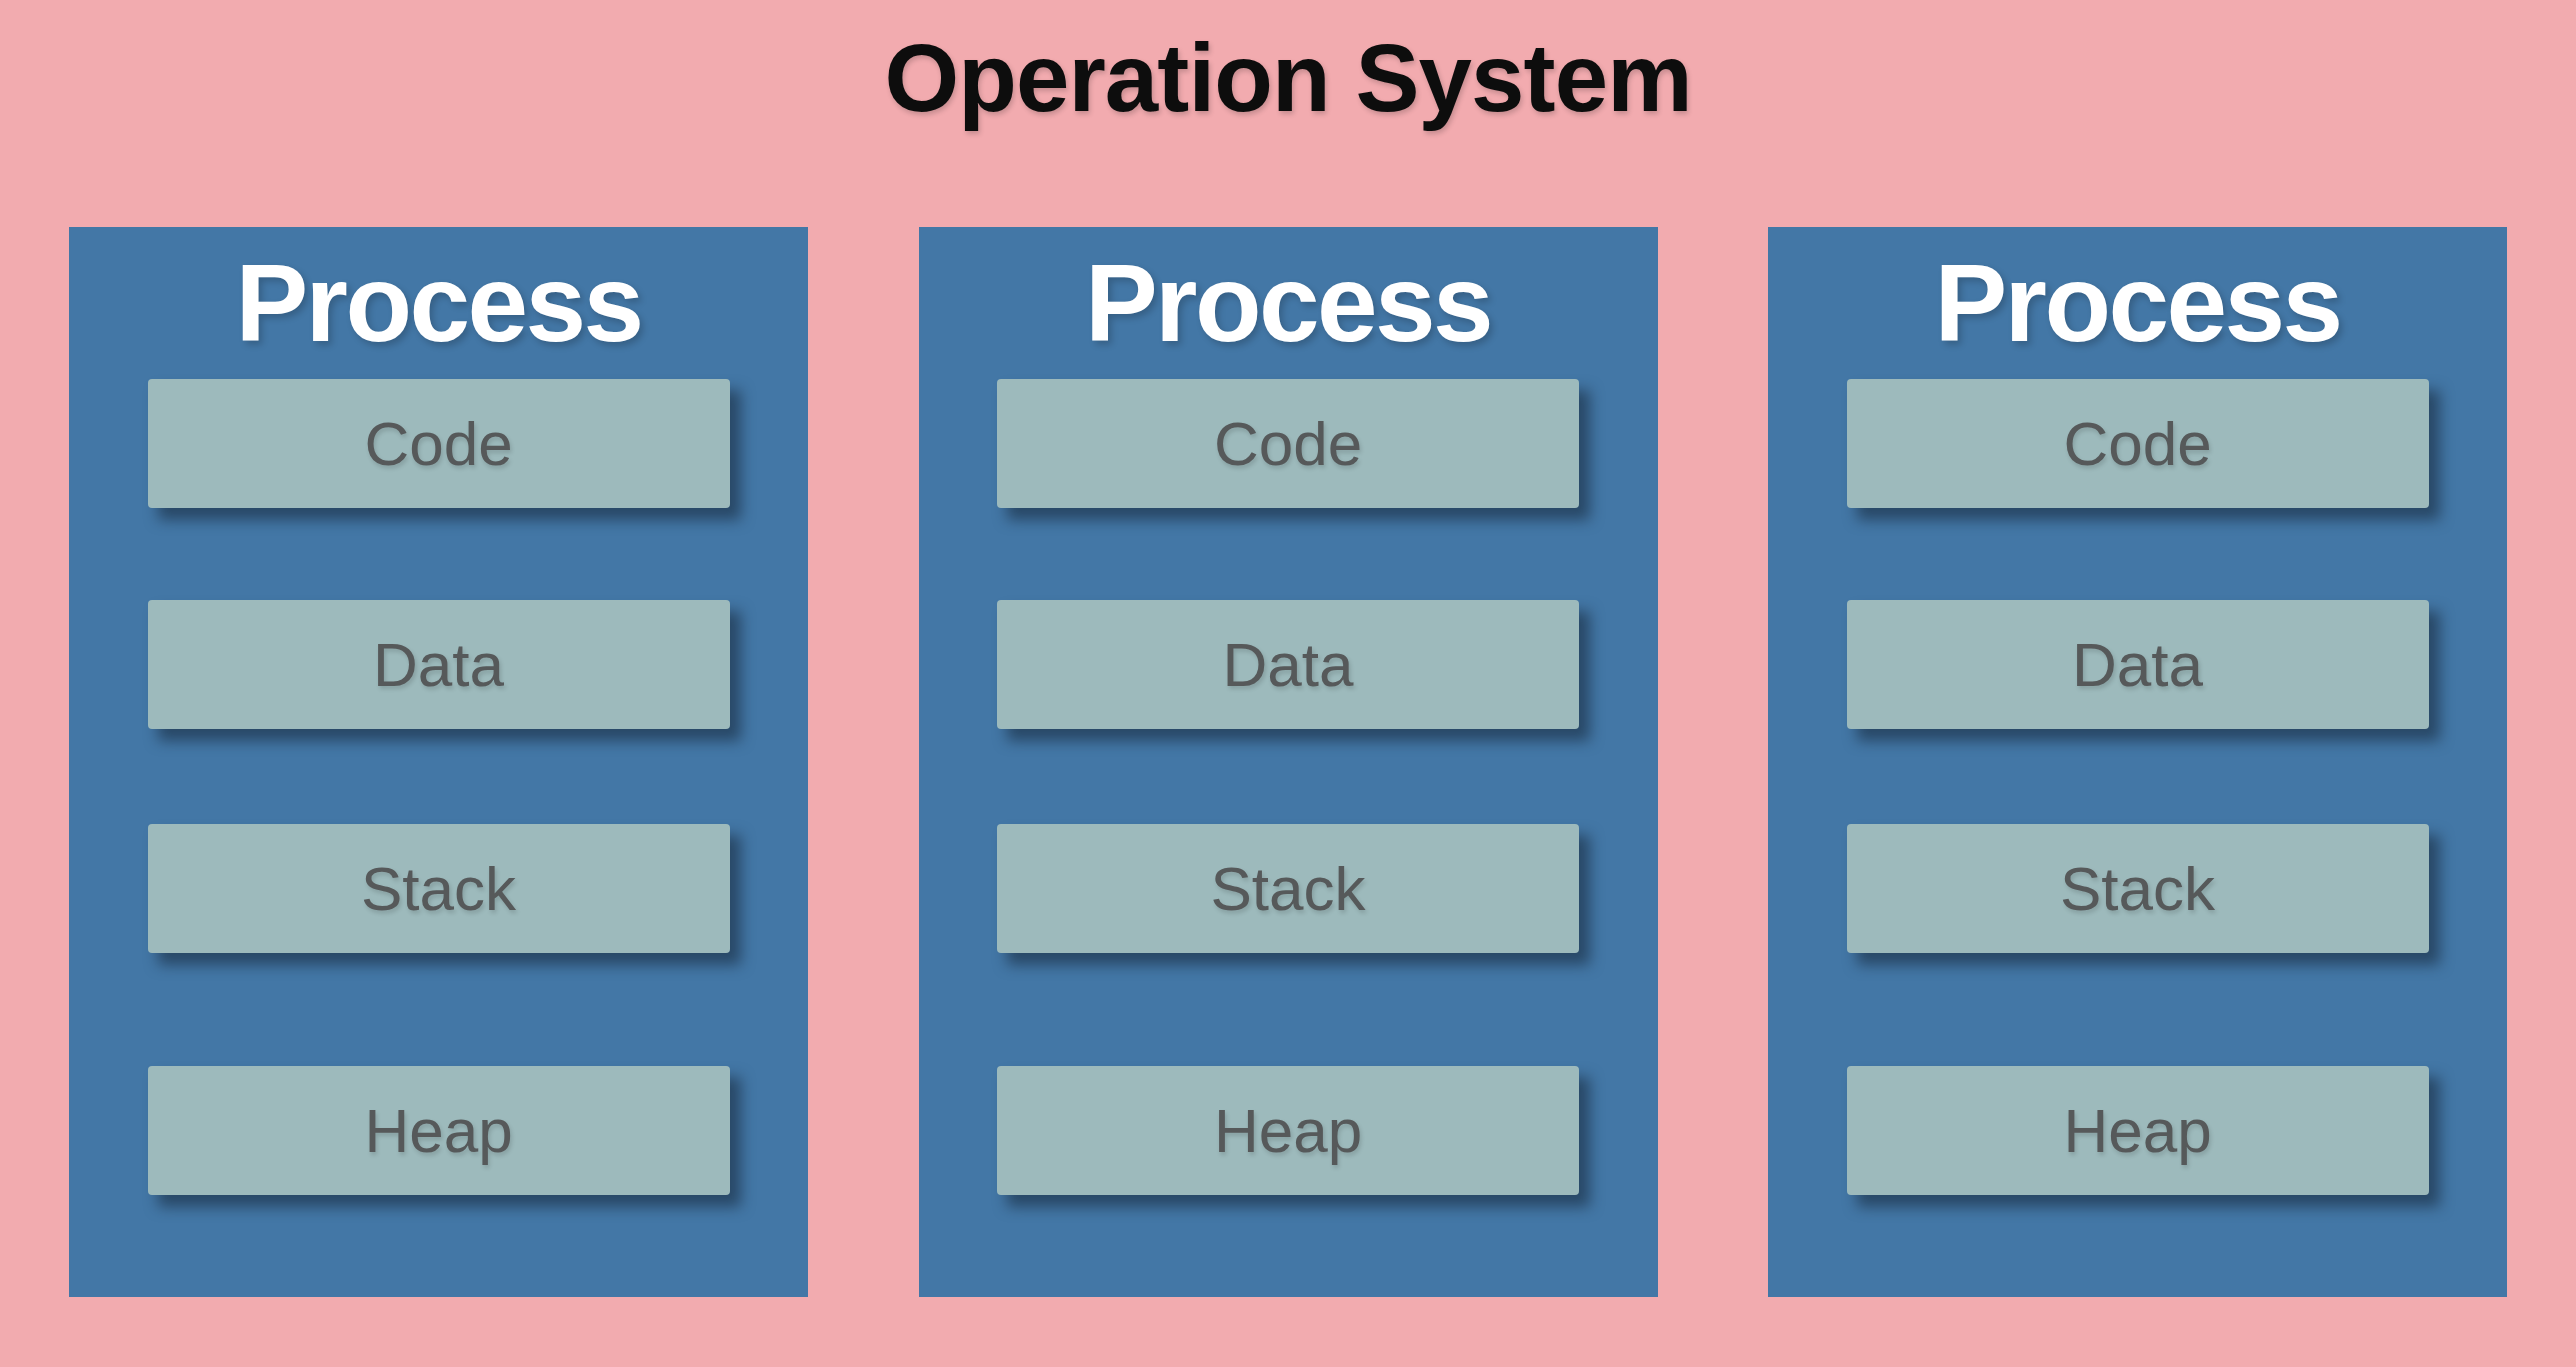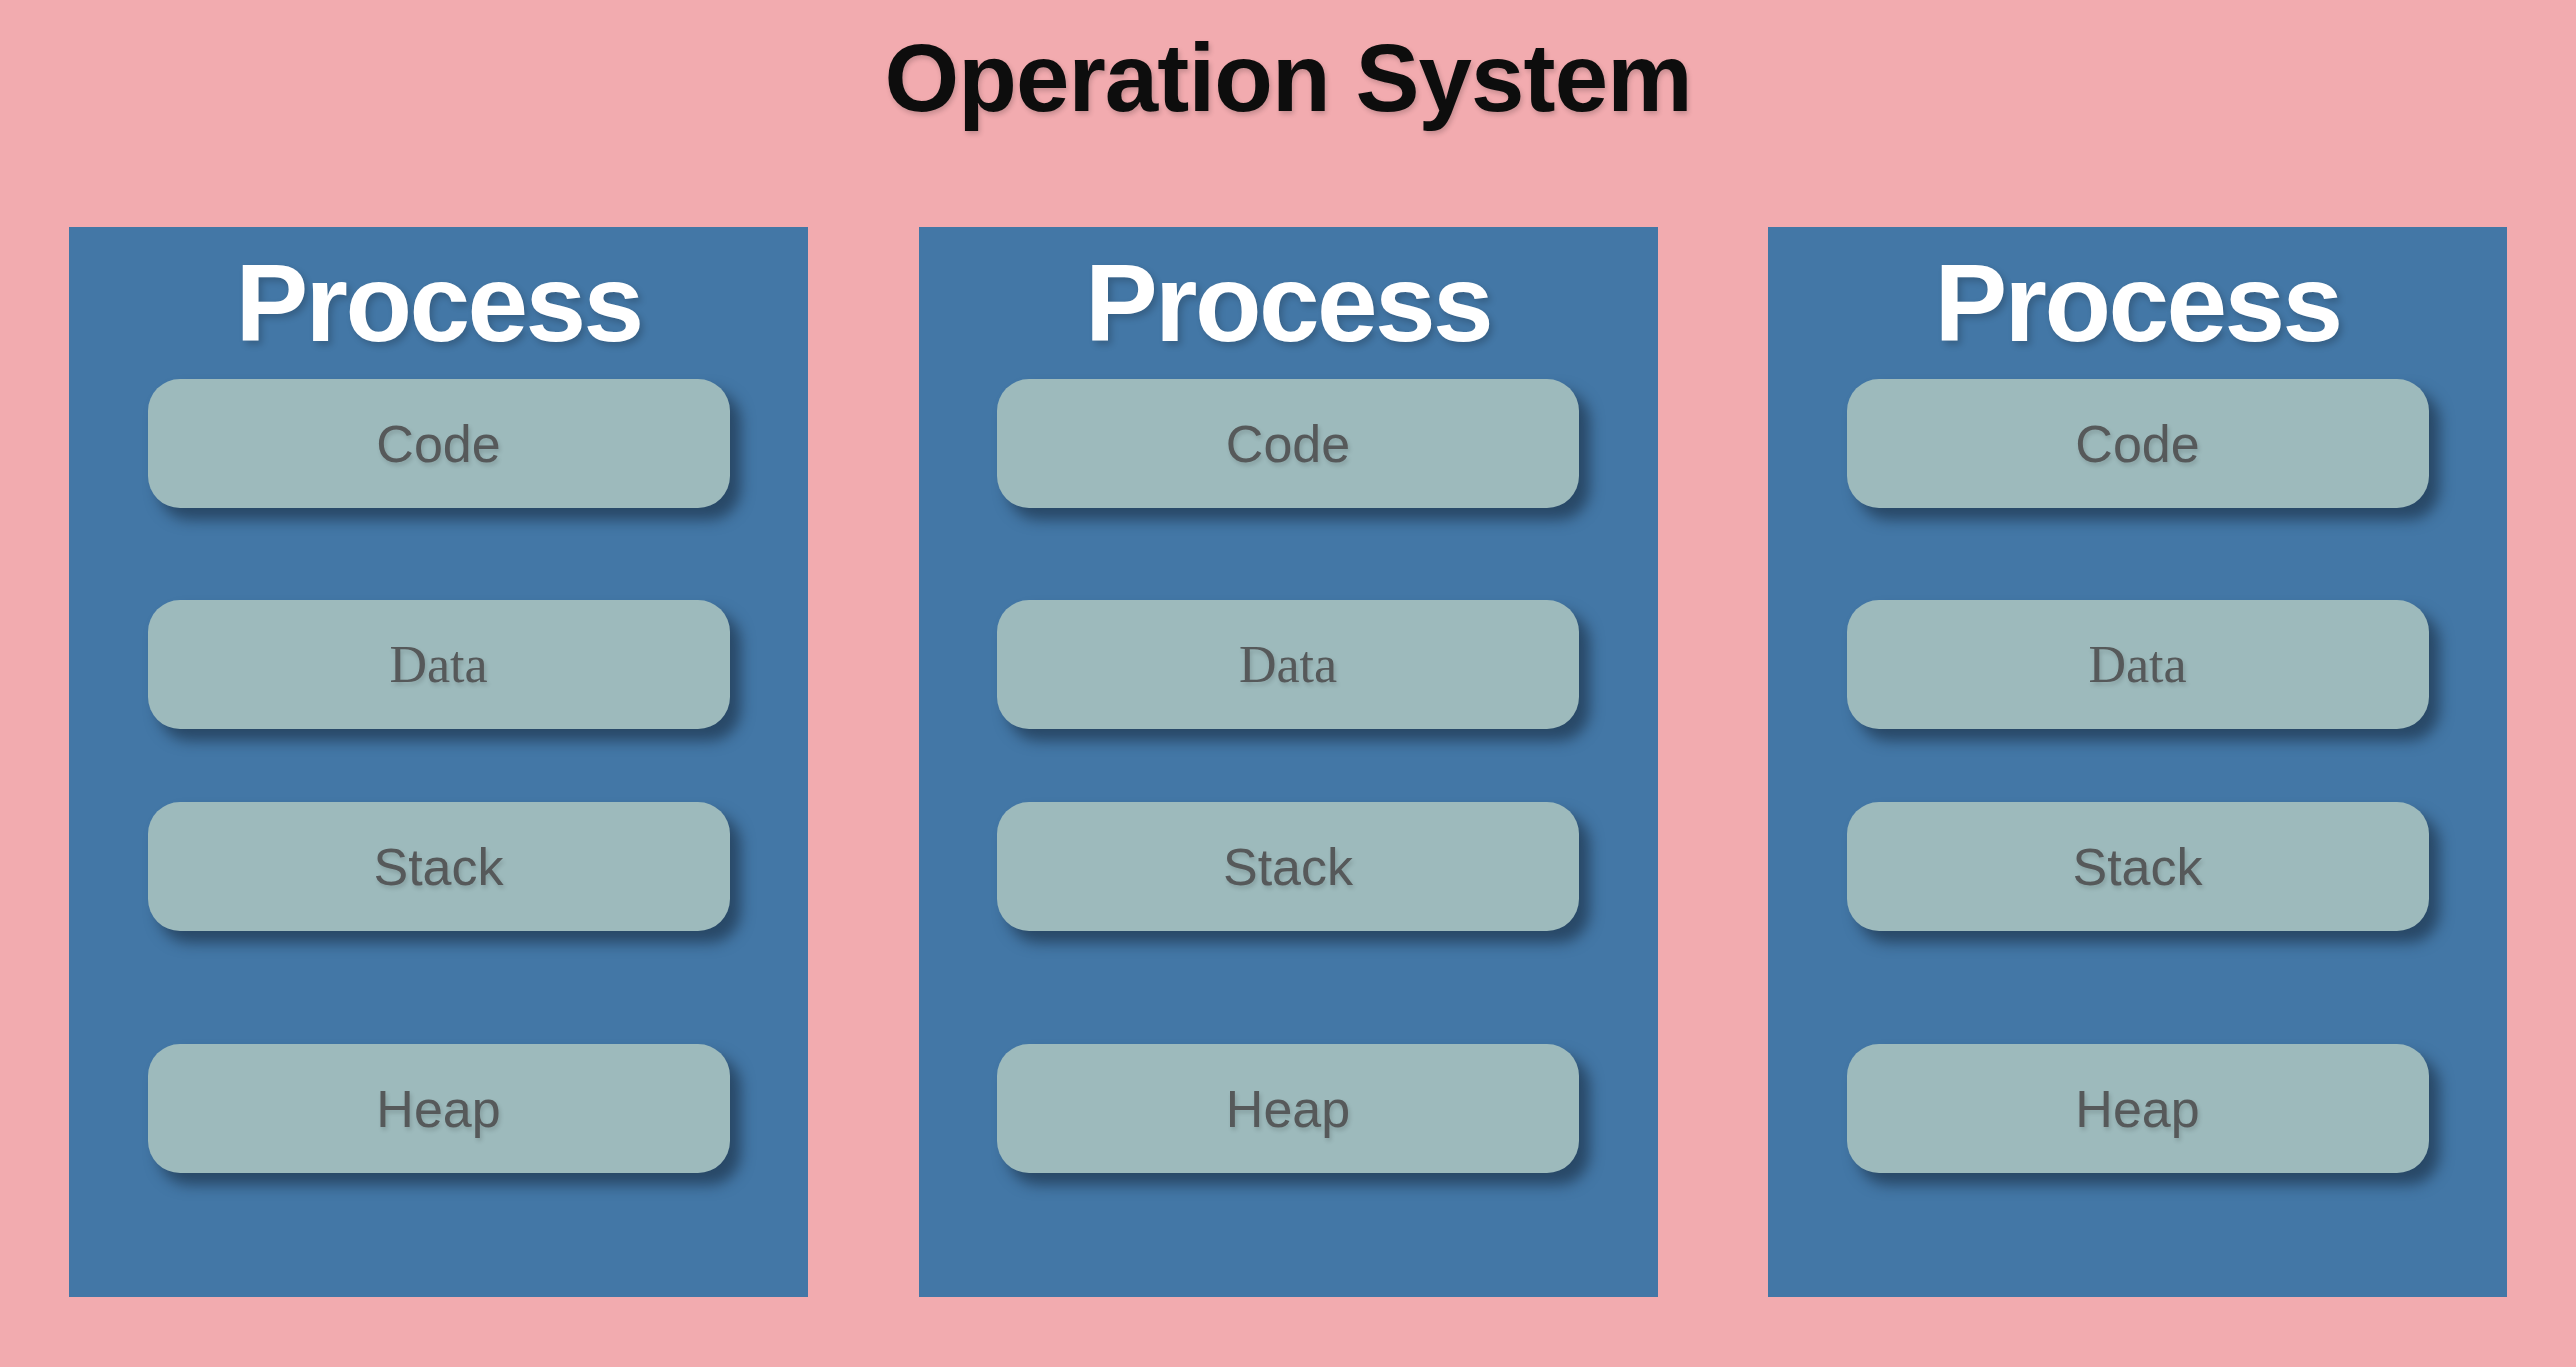--- a/index.html
+++ b/index.html
@@ -57,33 +57,33 @@
     justify-content:center;
     font-size:109px;
     font-weight:700;
     letter-spacing:-2.6px;
     color:var(--process-label-text);
     text-shadow:3.4px 4.3px 7.8px rgba(0,0,0,0.20);
   }
   .segment{
     width:582px;
     height:129px;
-    border-radius:32px;
+    border-radius:4px;
     background:var(--segment-box);
     display:flex;
     align-items:center;
     justify-content:center;
-    font-size:52px;
+    font-size:62px;
     font-weight:400;
     color:var(--segment-text);
     box-shadow:10.3px 11.2px 13.8px rgba(24,42,62,0.60);
     text-shadow:1.7px 2.6px 4.3px rgba(0,0,0,0.15);
   }
   .m1{margin-bottom:92px;}
-  .m2{margin-bottom:73px;font-family:Liberation Serif, serif;}
+  .m2{margin-bottom:95px;}
   .m3{margin-bottom:113px;}
 </style>
 </head>
 <body>
 
 <div class="canvas">
   <h1 class="title">Operation System</h1>
 
   <div class="row">
 

